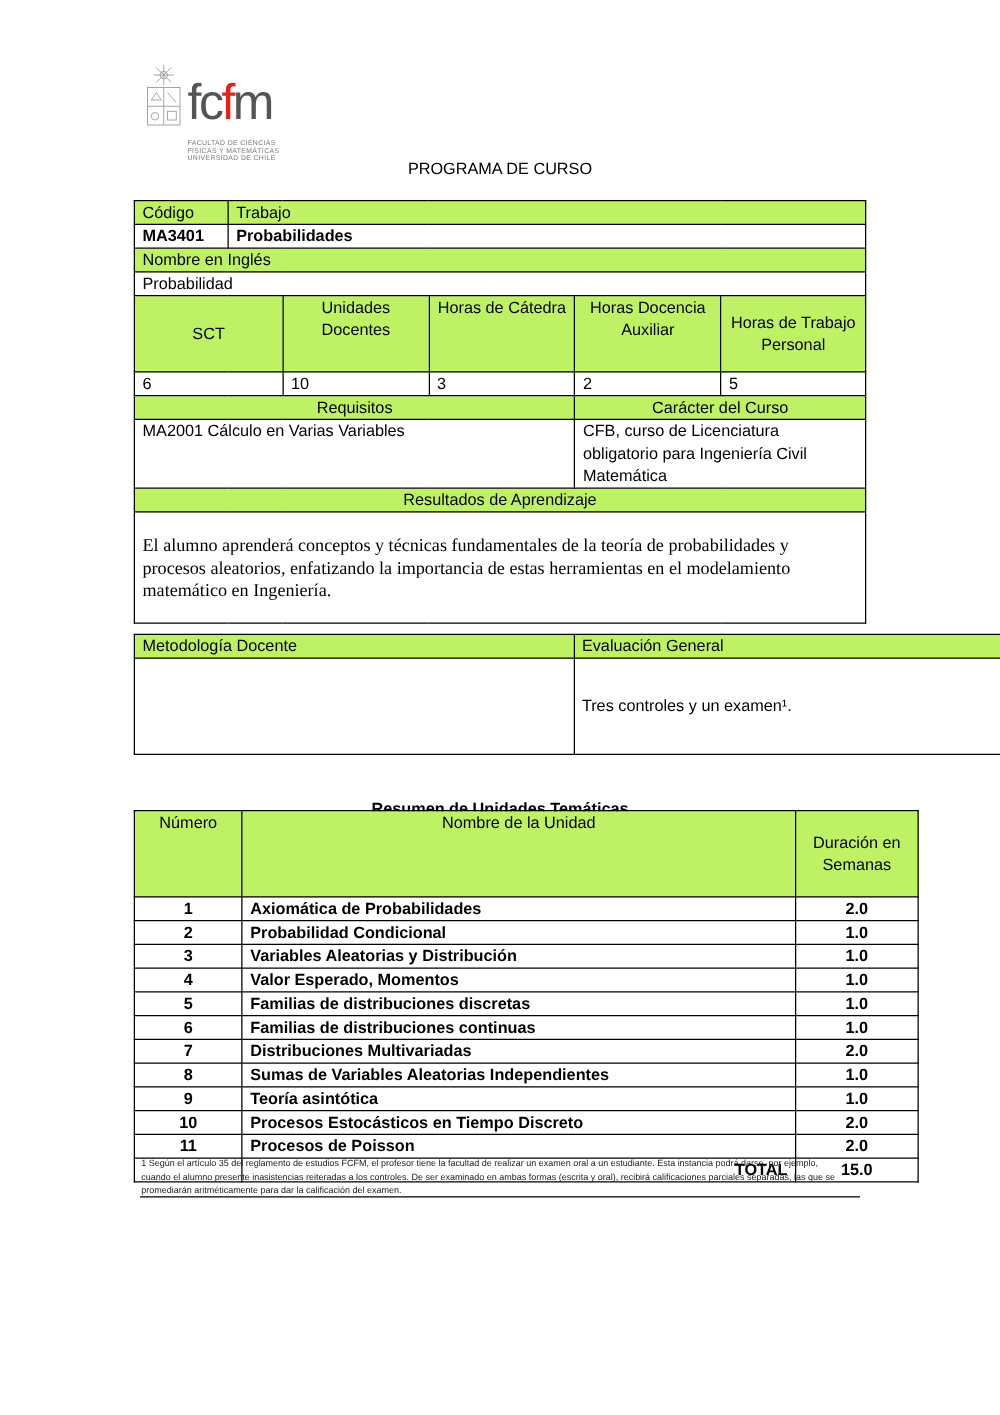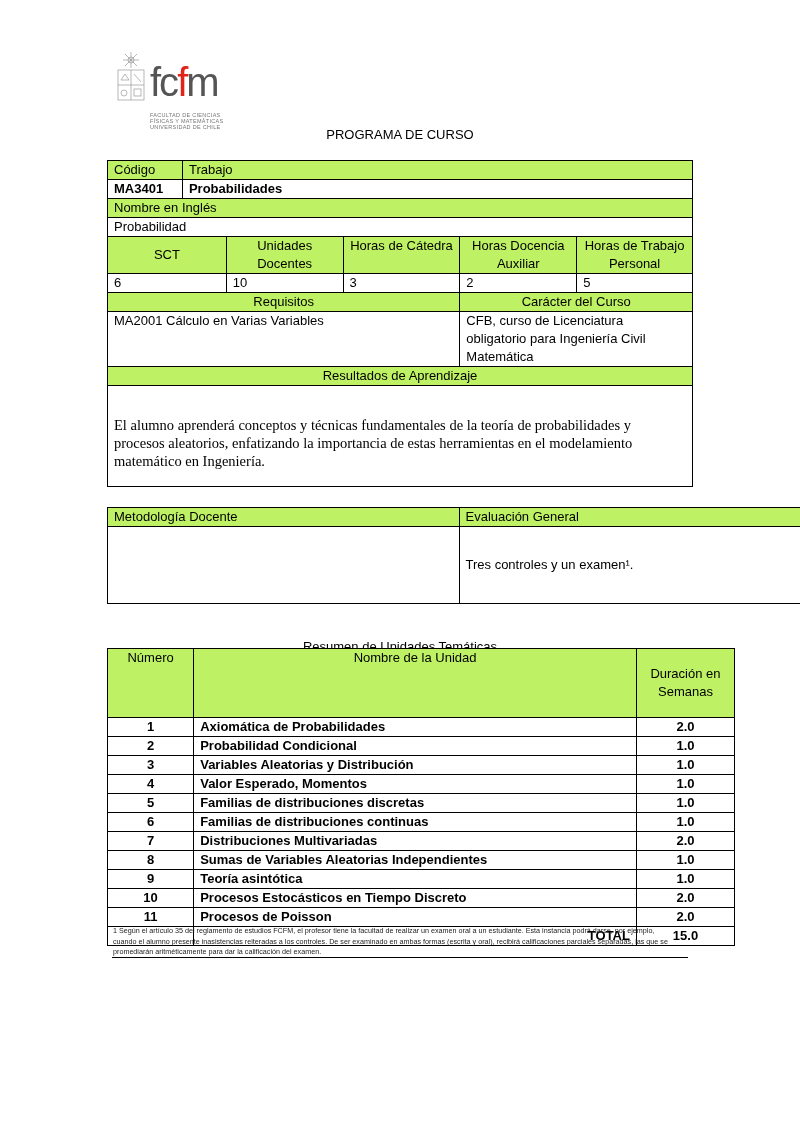--- a/index.html
+++ b/index.html
@@ -10,21 +10,21 @@
   .logo .wordmark { position: absolute; left: 38px; top: 16px; font-family: "Liberation Sans", sans-serif; font-weight: normal; font-size: 40px; letter-spacing: -2px; color: #555; line-height: 40px; }
   .logo .wordmark .red { color: #e2231a; }
   .logo .subtitle { position: absolute; left: 38px; top: 66px; font-size: 5.5px; line-height: 6px; color: #777; letter-spacing: 0.3px; white-space: pre; }
   .title { left: 0; width: 800px; top: 127px; text-align: center; font-weight: normal; font-size: 13px; }
   table { border-collapse: collapse; position: absolute; font-size: 13px; }
   td { border: 1px solid #000; padding: 0 6px; height: 18px; line-height: 18px; vertical-align: top; }
   .g { background: #bef264; }
   .c { text-align: center; }
   .b { font-weight: bold; }
   .serif { font-family: "Liberation Serif", serif; font-size: 14.5px; line-height: 18px; }
-  .section-title { left: 0; width: 800px; top: 639px; text-align: center; font-weight: normal; font-size: 13px; }
+  .section-title { left: 0; width: 800px; top: 639px; text-align: center; font-weight: bold; font-size: 13px; }
   .footrule { left: 112px; top: 957px; width: 576px; height: 0; border-top: 1.5px solid #000; }
   .footnote { left: 113px; top: 926px; width: 560px; font-size: 7.2px; line-height: 10.5px; color: #222; }
 </style>
 </head>
 <body>
 
 <div class="abs logo">
   <svg class="crest" viewBox="0 0 30 52">
     <g stroke="#999" stroke-width="0.7" fill="none">
       <line x1="15" y1="2" x2="15" y2="18"></line>
@@ -71,42 +71,42 @@
         <td colspan="6">Nombre en Inglés</td>
       </tr>
   <tr>
         <td colspan="6">Probabilidad</td>
       </tr>
   <tr class="g">
     <td colspan="2" class="c" style="vertical-align:middle">SCT</td>
     <td class="c">Unidades Docentes</td>
     <td class="c">Horas de Cátedra</td>
     <td class="c">Horas Docencia Auxiliar</td>
-    <td class="c" style="padding:0 2px">Horas de Trabajo Personal</td>
+    <td class="c" style="padding:12px 2px">Horas de Trabajo Personal</td>
   </tr>
   <tr>
     <td colspan="2">6</td>
     <td>10</td>
     <td>3</td>
     <td>2</td>
     <td>5</td>
   </tr>
   <tr class="g">
     <td colspan="4" class="c">Requisitos</td>
     <td colspan="2" class="c">Carácter del Curso</td>
   </tr>
   <tr>
     <td colspan="4">MA2001 Cálculo en Varias Variables</td>
     <td colspan="2">CFB, curso de Licenciatura obligatorio para Ingeniería Civil Matemática</td>
   </tr>
   <tr class="g">
         <td colspan="6" class="c">Resultados de Aprendizaje</td>
       </tr>
   <tr>
-        <td colspan="6" style="height:86px; vertical-align:middle; padding-top:14px;">
+        <td colspan="6" style="height:86px; vertical-align:middle; padding-top:2px;">
           <div class="serif" style="padding-right:20px;">El alumno aprenderá conceptos y técnicas fundamentales de la teoría de probabilidades y procesos aleatorios, enfatizando la importancia de estas herramientas en el modelamiento matemático en Ingeniería.</div>
         </td>
       </tr>
 </tbody>
   </table>
 
 <table style="left:107px; top:507px; width:704px;">
   <colgroup>
       <col style="width:293px">
       <col style="width:293px">

